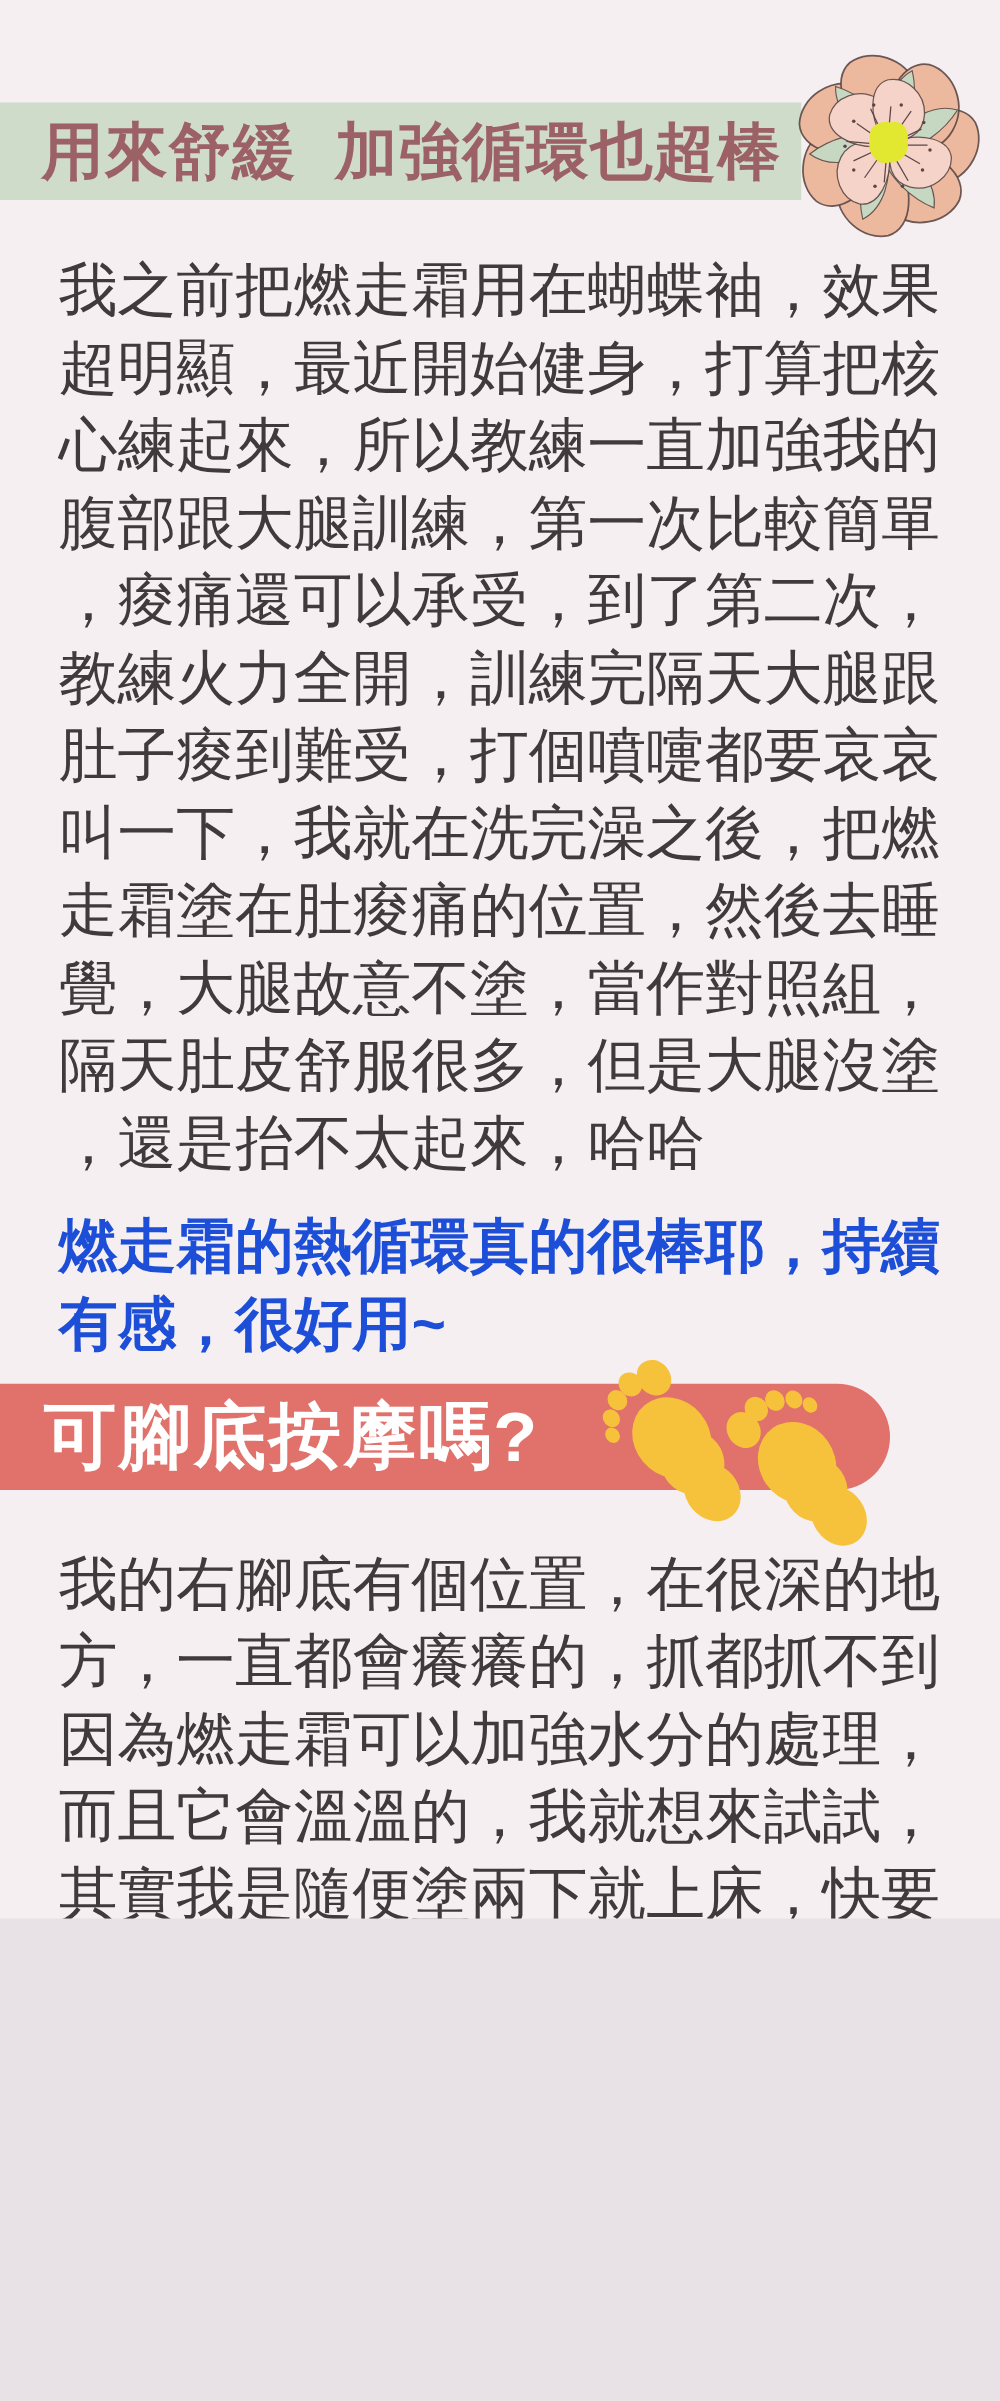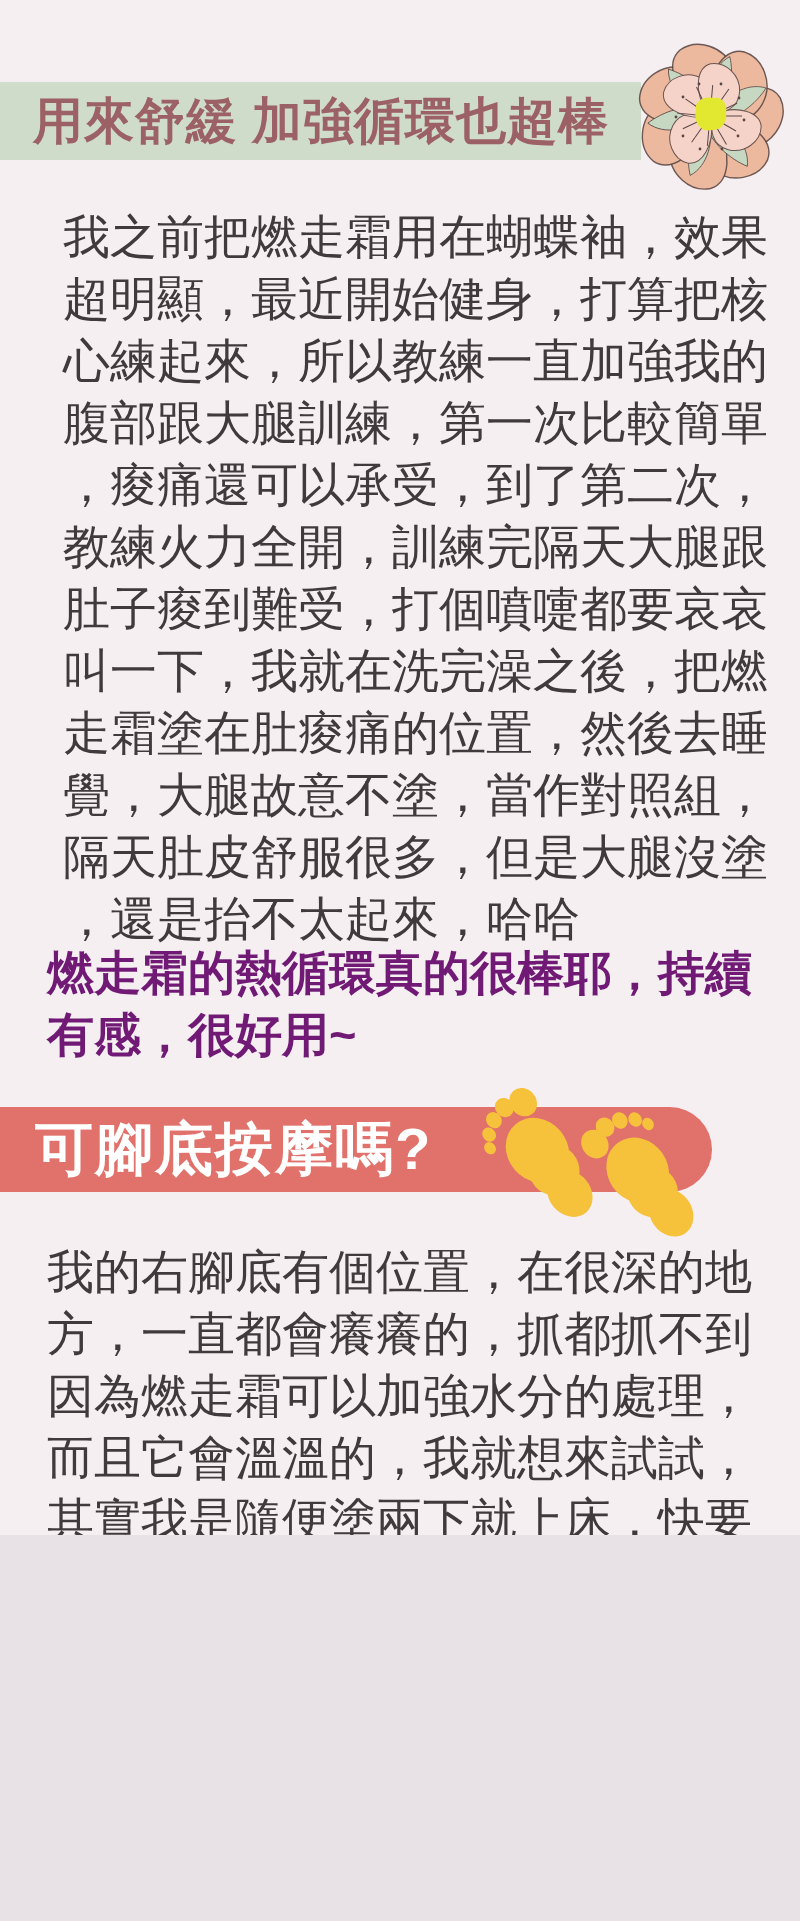--- a/index.html
+++ b/index.html
@@ -2,21 +2,21 @@
 <html><head>
 <meta charset="utf-8">
 <style>
   html,body{margin:0;padding:0;background:#e8e2e6;}
   .page{
     position:relative;
     width:800px;height:1535px;
     margin:0 auto;
     background:#f5eff2;
     overflow:hidden;
-    font-family:Liberation Sans, sans-serif;
+    font-family:Liberation Mono, monospace;
   }
   .banner{position:absolute;left:0;display:flex;align-items:center;z-index:1;}
   .banner-green{top:82px;width:641px;height:78px;background:#cfdcca;}
   .banner-green h1{
     margin:0;padding-left:33px;
     font-size:50px;font-weight:900;letter-spacing:1px;
     color:#9c6164;white-space:nowrap;
   }
   .banner-salmon{top:1107px;width:712px;height:85px;background:#e1716b;border-radius:0 43px 43px 0;}
   .banner-salmon h2{
@@ -26,22 +26,22 @@
   }
   .flower{position:absolute;left:624px;top:30px;width:172px;height:172px;z-index:2;}
   .feet{position:absolute;left:440px;top:1076px;width:280px;height:170px;z-index:2;}
   .body-text{
     position:absolute;left:47px;width:712px;margin:0;
     font-size:47px;line-height:62px;
     color:#403a3d;font-weight:400;
     line-break:anywhere;word-break:normal;
     text-align:left;z-index:2;
   }
-  .body1{top:206px;margin-left:16px;}
-  .emphasis{top:942px;font-weight:800;color:#701a75;}
+  .body1{top:206px;}
+  .emphasis{top:971px;font-weight:800;color:#1d4ed8;}
   .body2{top:1241px;}
 </style>
 </head>
 <body>
 
 <div class="page">
 
   <section>
     <div class="banner banner-green">
       <h1>用來舒緩 加強循環也超棒</h1>

